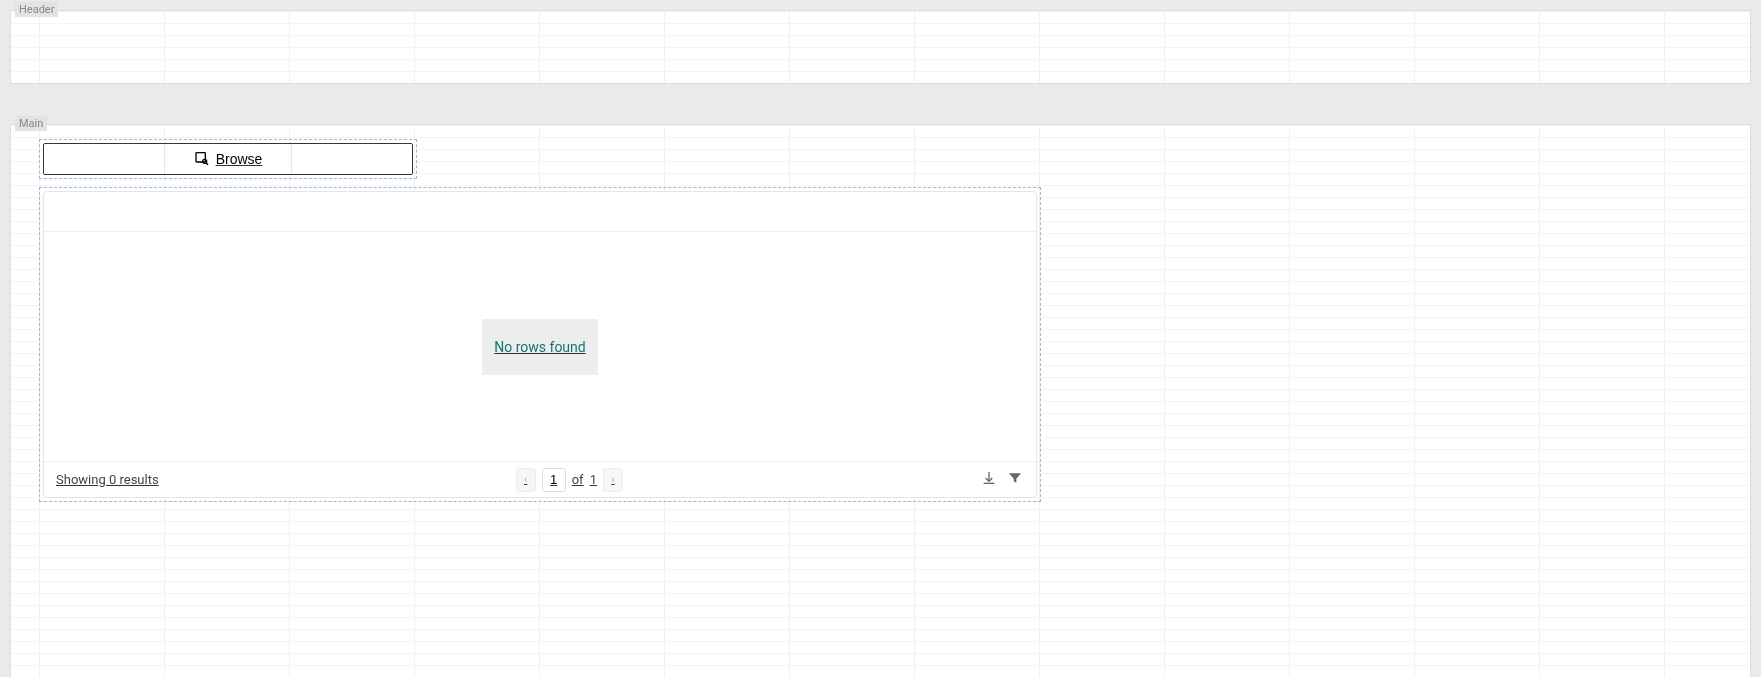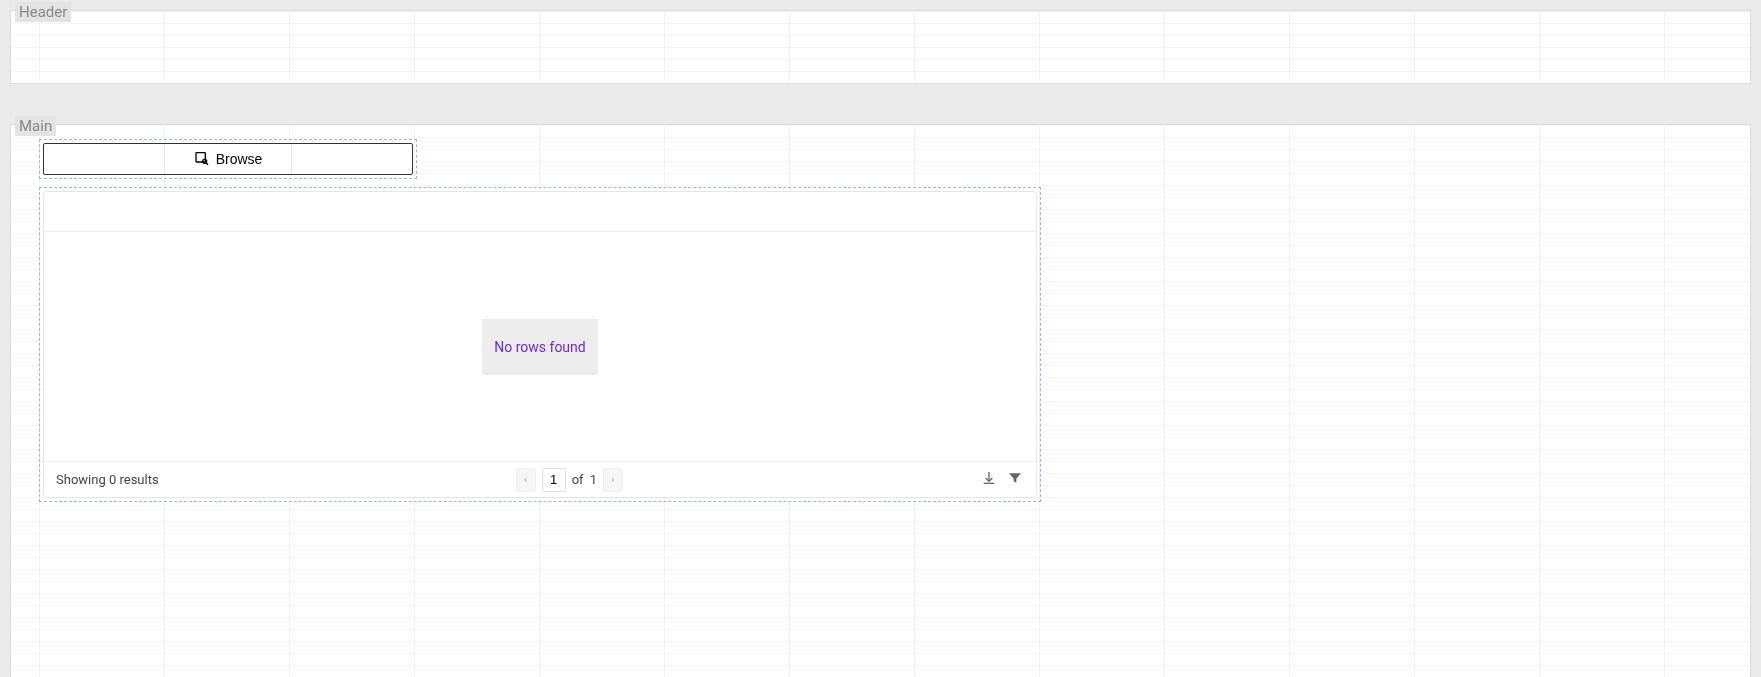--- a/index.html
+++ b/index.html
@@ -20,21 +20,21 @@
     position: relative;
     margin: 10px 10px 0 10px;
     border: 1px solid #ddd;
   }
   .section-tag {
     position: absolute;
     top: -9px;
     left: 4px;
     background: #e3e3e3;
     color: #888;
-    font-size: 15px;
+    font-size: 11px;
     padding: 1px 4px;
     z-index: 3;
   }
 
   
   .gridbg {
     position: relative;
     background-color: #fff;
     
     background-image:
@@ -50,20 +50,21 @@
   
   #main-section { height: 560px; margin-top: 40px; }
   #main-grid { position: absolute; inset: 0; }
 
   
   .dashed-wrap {
     position: absolute;
     border: 1px dashed #9cb7d8;
     background: rgba(255,255,255,0);
     padding: 3px;
+    text-decoration: underline;
   }
 
   
   #browse-wrap {
     left: 28px;
     top: 14px;
     width: 378px;
     height: 40px;
   }
   .browse-btn {
@@ -114,21 +115,21 @@
     border-bottom: 1px solid #eee;
   }
   .table-body {
     flex: 1;
     display: flex;
     align-items: center;
     justify-content: center;
   }
   .empty-chip {
     background: #ededed;
-    color: #6d28d9;
+    color: #0f766e;
     padding: 20px 12px;
     font-size: 14px;
   }
   .table-footer {
     height: 36px;
     border-top: 1px solid #eee;
     display: flex;
     align-items: center;
     padding: 0 12px;
     gap: 8px;

